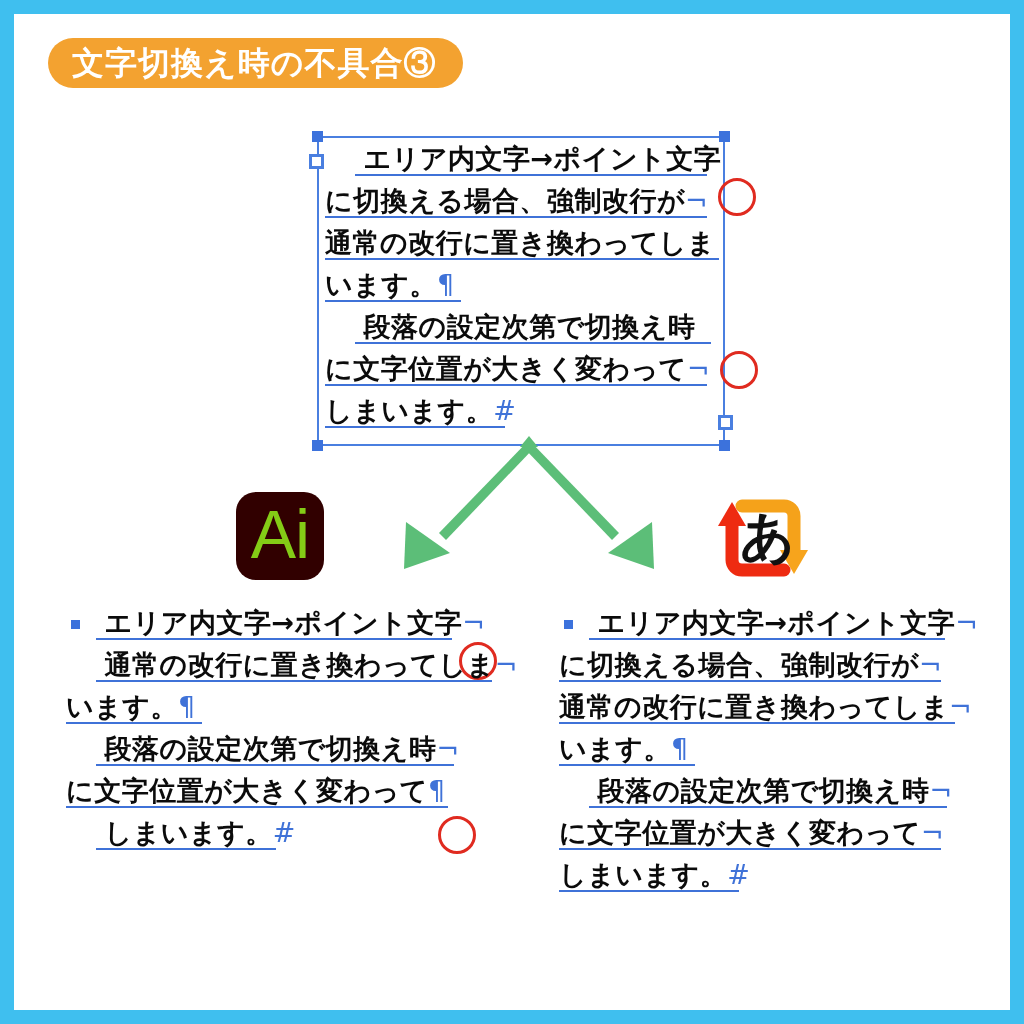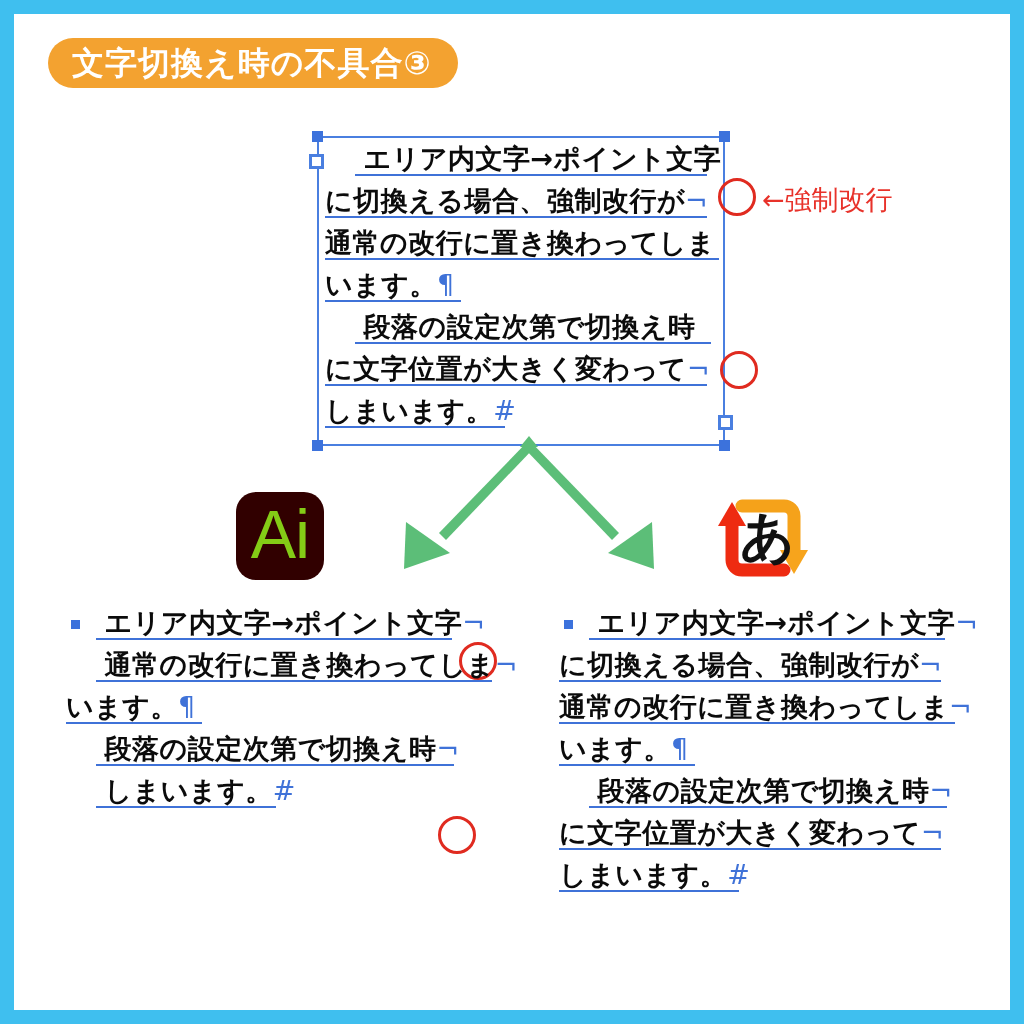--- a/index.html
+++ b/index.html
@@ -37,20 +37,21 @@
     position: absolute;
     left: 34px;
     top: 24px;
     height: 50px;
     padding: 0 26px 0 24px;
     background: #F3A230;
     border-radius: 26px;
     display: flex;
     align-items: center;
     box-sizing: border-box;
+    font-family: Liberation Serif, serif;
   }
   #title-text {
     color: #ffffff;
     font-size: 32px;
     font-weight: bold;
     letter-spacing: 1px;
     line-height: 1;
     white-space: nowrap;
   }
 
@@ -279,21 +280,20 @@
         <span class="tline">
           <span class="base" style="left:0; width:180px;"></span>
           <span class="txt">しまいます。</span><span class="mark">#</span>
         </span>
       </div>
     </div>
 
     <div class="redcircle" style="left:704px; top:164px; width:38px; height:38px;"></div>
     <div class="redcircle" style="left:706px; top:337px; width:38px; height:38px;"></div>
 
-    <div id="anno-forced">←強制改行</div>
 
     <div id="arrows">
       <svg width="290" height="145" viewBox="0 0 290 145" xmlns="http://www.w3.org/2000/svg" aria-hidden="true">
         <g fill="#5CBE78">
 
           <path d="M145 6 L150 14 L62 106 L55 99 Z"></path>
           <path d="M20 135 L22 88 L66 119 Z"></path>
 
           <path d="M145 6 L140 14 L228 106 L235 99 Z"></path>
           <path d="M270 135 L268 88 L224 119 Z"></path>
@@ -334,20 +334,24 @@
       <span class="tline">
         <span class="base" style="left:0; width:136px;"></span>
         <span class="txt">います。</span><span class="mark">¶</span>
       </span>
       <span class="tline">
         <span class="base" style="left:30px; width:358px;"></span>
         <span class="indent"></span>
         <span class="txt">段落の設定次第で切換え時</span><span class="mark">¬</span>
       </span>
       <span class="tline">
+        <span class="base" style="left:0; width:382px;"></span>
+        <span class="txt">に文字位置が大きく変わって</span><span class="mark">¶</span>
+      </span>
+      <span class="tline">
         <span class="base" style="left:30px; width:180px;"></span>
         <span class="indent"></span>
         <span class="txt">しまいます。</span><span class="mark">#</span>
       </span>
     </div>
 
     <div class="redcircle" style="left:445px; top:628px; width:38px; height:38px;"></div>
     <div class="redcircle" style="left:424px; top:802px; width:38px; height:38px;"></div>
 
     <div class="dot-anchor" style="left:550px; top:606px;"></div>

